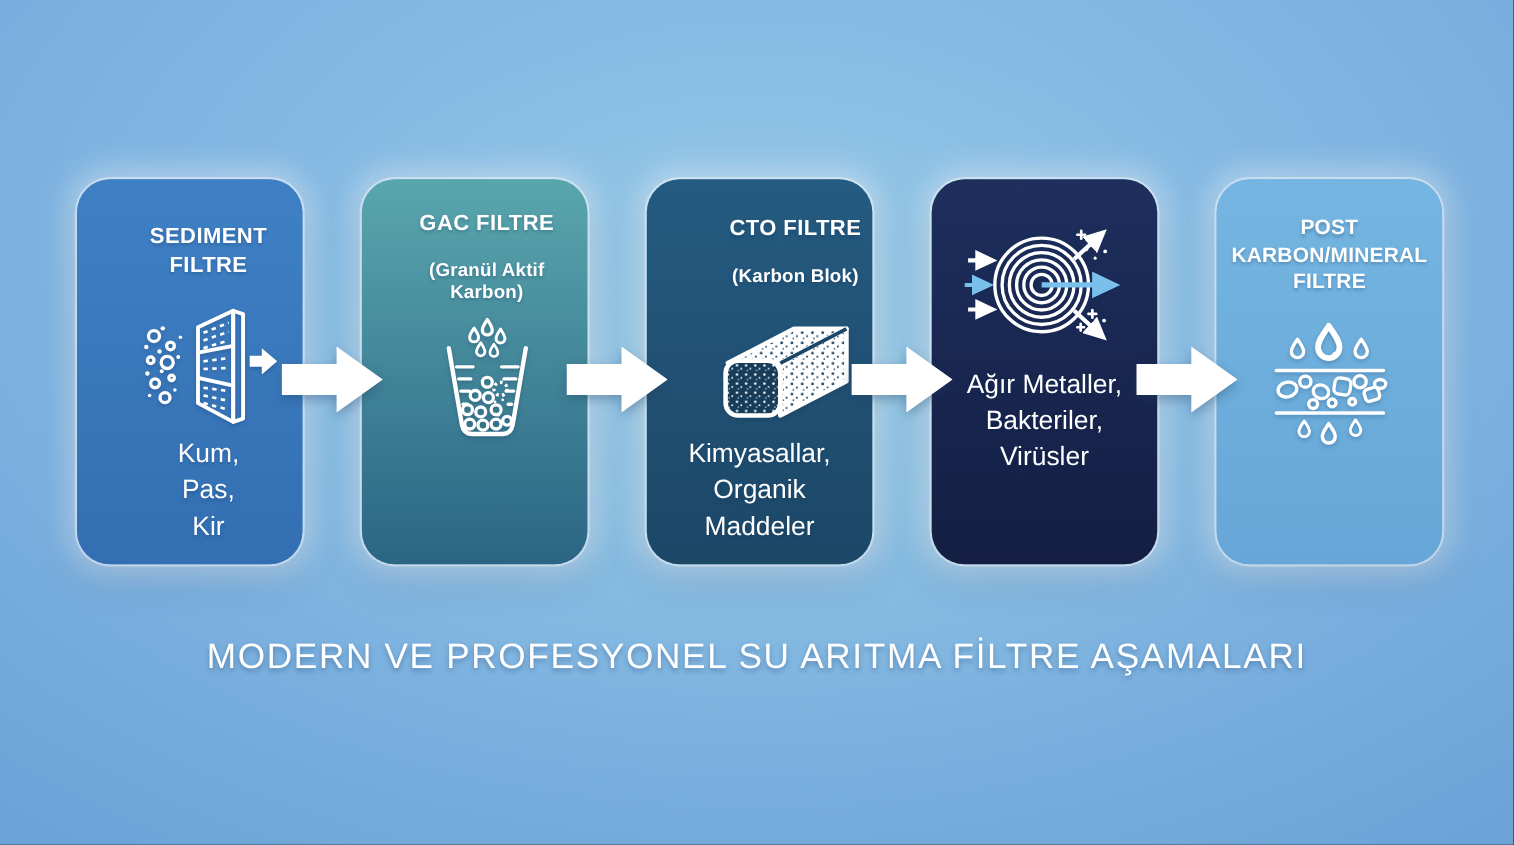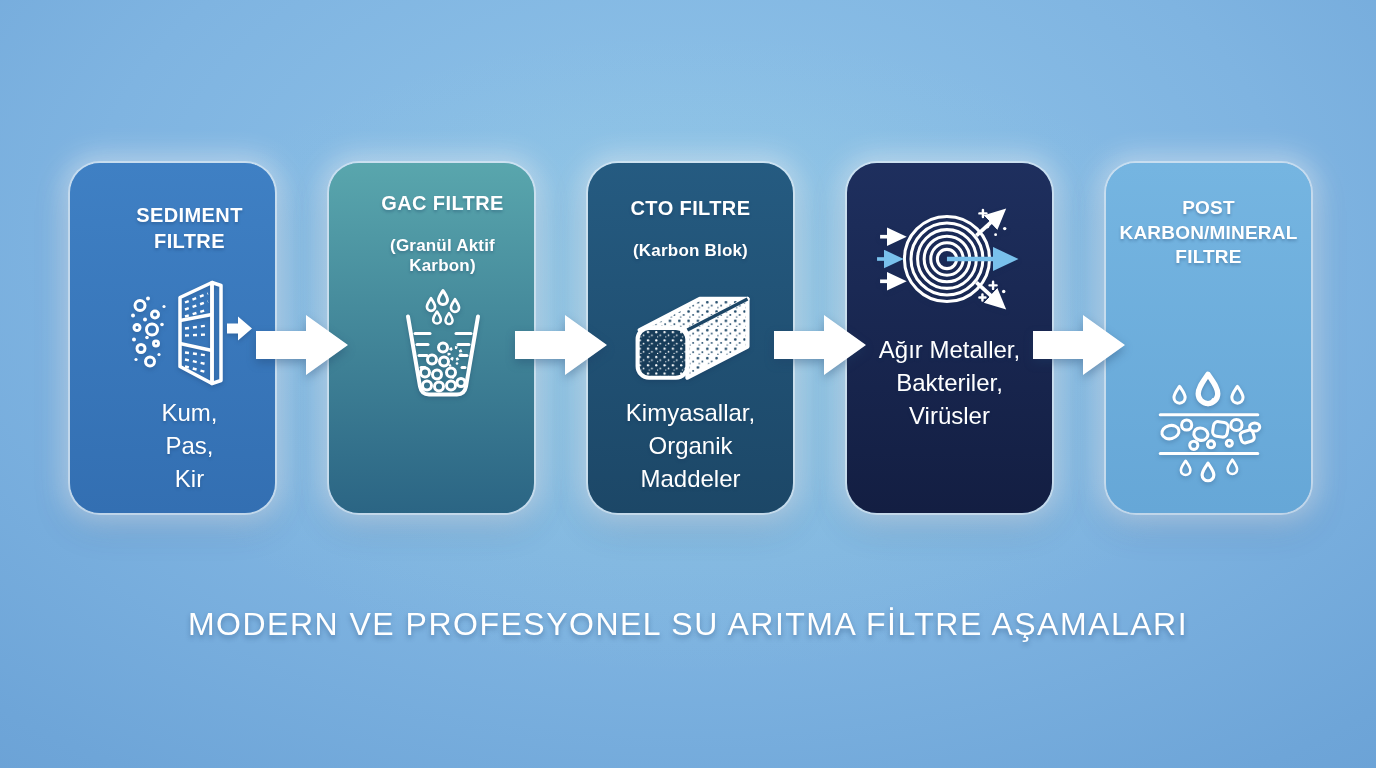--- a/index.html
+++ b/index.html
@@ -55,21 +55,21 @@
   }
   .flow-arrow {
     position:absolute; top:315px; width:92px; height:60px;
     filter:drop-shadow(0 4px 5px rgba(30,60,100,0.35));
   }
   .flow-arrow-1 { left:256px; }
   .flow-arrow-2 { left:515px; }
   .flow-arrow-3 { left:774px; }
   .flow-arrow-4 { left:1033px; }
   .main-title {
-    position:absolute; left:0; right:0; top:606px;
+    position:absolute; left:0; right:0; top:578px;
     text-align:center; color:#ffffff;
     font-size:32px; font-weight:500; letter-spacing:1.5px;
     text-shadow:0 3px 5px rgba(35,70,115,0.40);
   }
 </style>
 </head>
 <body>
 
 <div id="canvas">
 
@@ -184,21 +184,21 @@
           </g>
           <g fill="#fff">
             <circle cx="73" cy="76" r="1.3"></circle>
               <circle cx="80" cy="74" r="1.3"></circle>
               <circle cx="76" cy="88" r="1.3"></circle>
           </g>
         </svg>
       </div>
     </div>
 
-    <div class="card" style="background: linear-gradient(rgb(37, 91, 129) 0%, rgb(28, 71, 103) 100%);">
+    <div class="card" style="background: linear-gradient(rgb(37, 91, 129) 0%, rgb(28, 71, 103) 100%); align-items: flex-end;">
       <div class="card-title-block">
         <div class="card-title">CTO FILTRE</div>
         <div class="card-subtitle">(Karbon Blok)</div>
       </div>
       <div class="card-icon">
         <svg width="140" height="114" viewBox="0 0 135 110" fill="none">
           <defs>
             <pattern id="darkdots" width="9" height="9" patternUnits="userSpaceOnUse">
               <rect width="9" height="9" fill="#ffffff"></rect>
               <circle cx="2.2" cy="2.2" r="1.25" fill="#1c4666"></circle>
@@ -267,21 +267,21 @@
             <path d="M114,86 h7 M117.5,82.5 v7"></path>
             <path d="M104,98 h6 M107,95 v6"></path>
           </g>
         </svg>
       </div>
       <div class="card-removes">Ağır Metaller,
 Bakteriler,
 Virüsler</div>
     </div>
 
-    <div class="card" style="background: linear-gradient(rgb(117, 181, 225) 0%, rgb(102, 167, 215) 100%); justify-content: space-between;">
+    <div class="card" style="background: linear-gradient(rgb(117, 181, 225) 0%, rgb(102, 167, 215) 100%);">
       <div class="card-title-block">
         <div class="card-title">POST KARBON/MINERAL FILTRE</div>
 
       </div>
       <div class="card-icon">
         <svg width="132" height="122" viewBox="0 0 130 120" fill="none">
           <g stroke="#fff" stroke-width="3" fill="none" stroke-linejoin="round" stroke-linecap="round">
 
             <g transform="translate(36,30) scale(1.0)">
                 <path d="M0,-8 C3,-3.5 5.5,-0.5 5.5,3 A5.5,5.5 0 1 1 -5.5,3 C-5.5,-0.5 -3,-3.5 0,-8Z"></path>

